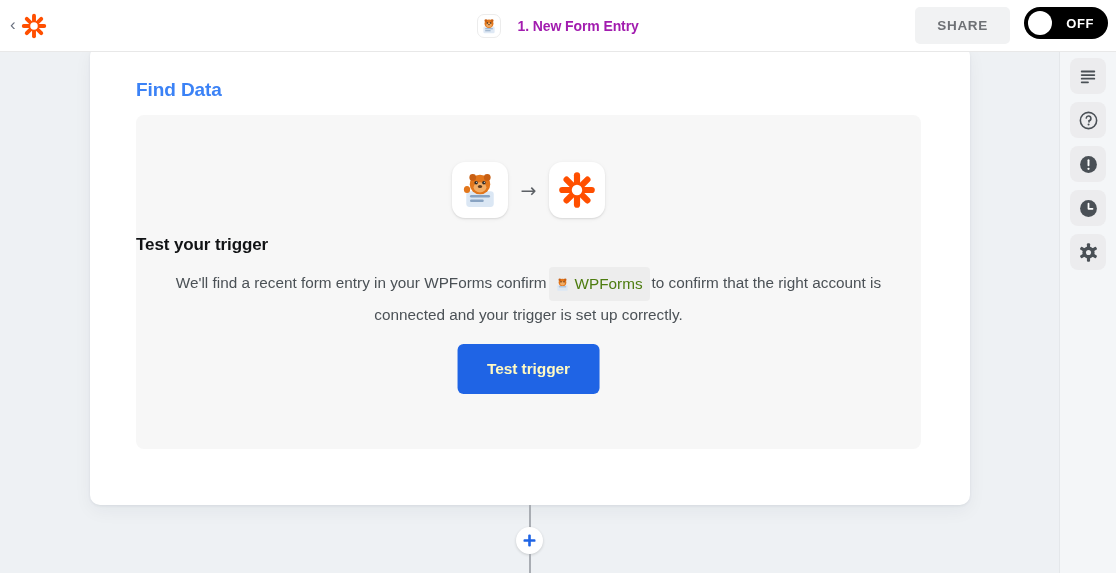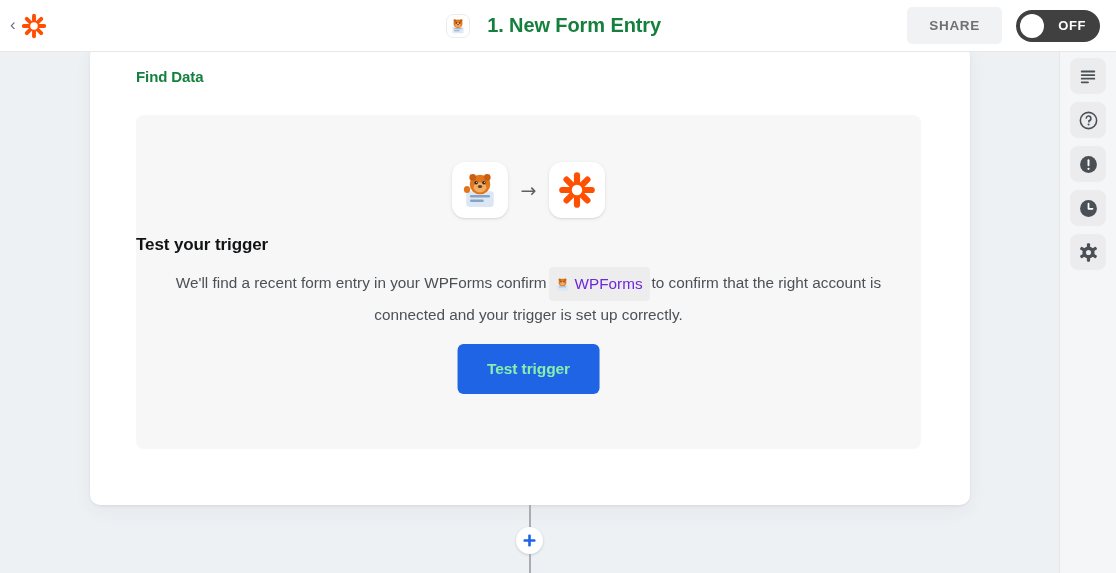--- a/index.html
+++ b/index.html
@@ -36,39 +36,39 @@
     flex: 1; display: flex; align-items: center;
     justify-content: center; gap: 9px;
   }
   .app-chip-icon {
     width: 24px; height: 24px; border-radius: 7px;
     background: #ffffff; border: 1px solid #ececec;
     display: flex; align-items: center; justify-content: center;
     overflow: hidden;
   }
   .title-text {
-    font-size: 20px; font-weight: bold; color: #15803d;
+    font-size: 14px; font-weight: bold; color: #a21caf;
     letter-spacing: -0.1px;
     margin-left: 8px;
   }
 
   .topbar-right {
-    display: flex; align-items: center; gap: 14px;
-    padding-right: 16px;
+    display: flex; gap: 14px;
+    padding-right: 8px;
   }
   .share-btn {
     background: #f1f2f3; color: #6e7175;
     border: none; border-radius: 5px;
     font-size: 13.5px; font-weight: bold; letter-spacing: 0.7px;
     padding: 11px 22px; cursor: pointer;
     font-family: "Liberation Sans", sans-serif;
   }
   .toggle {
     width: 84px; height: 32px; border-radius: 16px;
-    background: #404040; position: relative;
+    background: #000000; position: relative;
     display: flex; align-items: center; cursor: pointer;
   }
   .toggle-knob {
     width: 24px; height: 24px; border-radius: 50%;
     background: #ffffff; margin-left: 4px;
   }
   .toggle-label {
     position: absolute; right: 14px;
     font-size: 13px; font-weight: bold; color: #ffffff;
     letter-spacing: 0.6px;
@@ -92,22 +92,22 @@
 
   .step-card {
     position: absolute; top: -6px; left: 90px;
     width: 880px; height: 459px;
     background: #ffffff;
     border-radius: 10px;
     box-shadow: 0 1px 3px rgba(20,30,50,0.07), 0 6px 18px rgba(20,30,50,0.05);
   }
 
   .card-heading {
-    position: absolute; top: 22px; left: 46px;
-    font-size: 15px; font-weight: bold; color: #15803d;
+    position: absolute; top: 33px; left: 46px;
+    font-size: 19px; font-weight: bold; color: #3b82f6;
     letter-spacing: -0.1px;
   }
 
   .test-panel {
     position: absolute; top: 69px; left: 46px;
     width: 785px; height: 334px;
     background: #f7f7f7;
     border-radius: 8px;
   }
 
@@ -141,26 +141,26 @@
     font-size: 15.3px; color: #4b5156; line-height: 28px;
   }
   .inline-chip {
     display: inline-flex; align-items: center; gap: 5px;
     background: #ededed; border-radius: 4px;
     padding: 3px 7px 3px 6px;
     vertical-align: middle;
     margin: 0 2px;
   }
   .inline-chip-icon { width: 15px; height: 15px; display: block; }
-  .inline-chip-label { font-size: 15.3px; color: #6d28d9; }
+  .inline-chip-label { font-size: 15.3px; color: #4d7c0f; }
 
   .test-btn {
     position: absolute; top: 229px; left: 50%;
     transform: translateX(-50%);
-    background: #1f64e5; color: #86efac;
+    background: #1f64e5; color: #fef9c3;
     border: none; border-radius: 6px;
     font-size: 15.5px; font-weight: bold;
     padding: 16px 30px; cursor: pointer;
     font-family: "Liberation Sans", sans-serif;
     letter-spacing: -0.1px;
   }
 
   
   .connector { position: absolute; top: 453px; left: 0; width: 1059px; height: 120px; }
   .conn-line-top {

